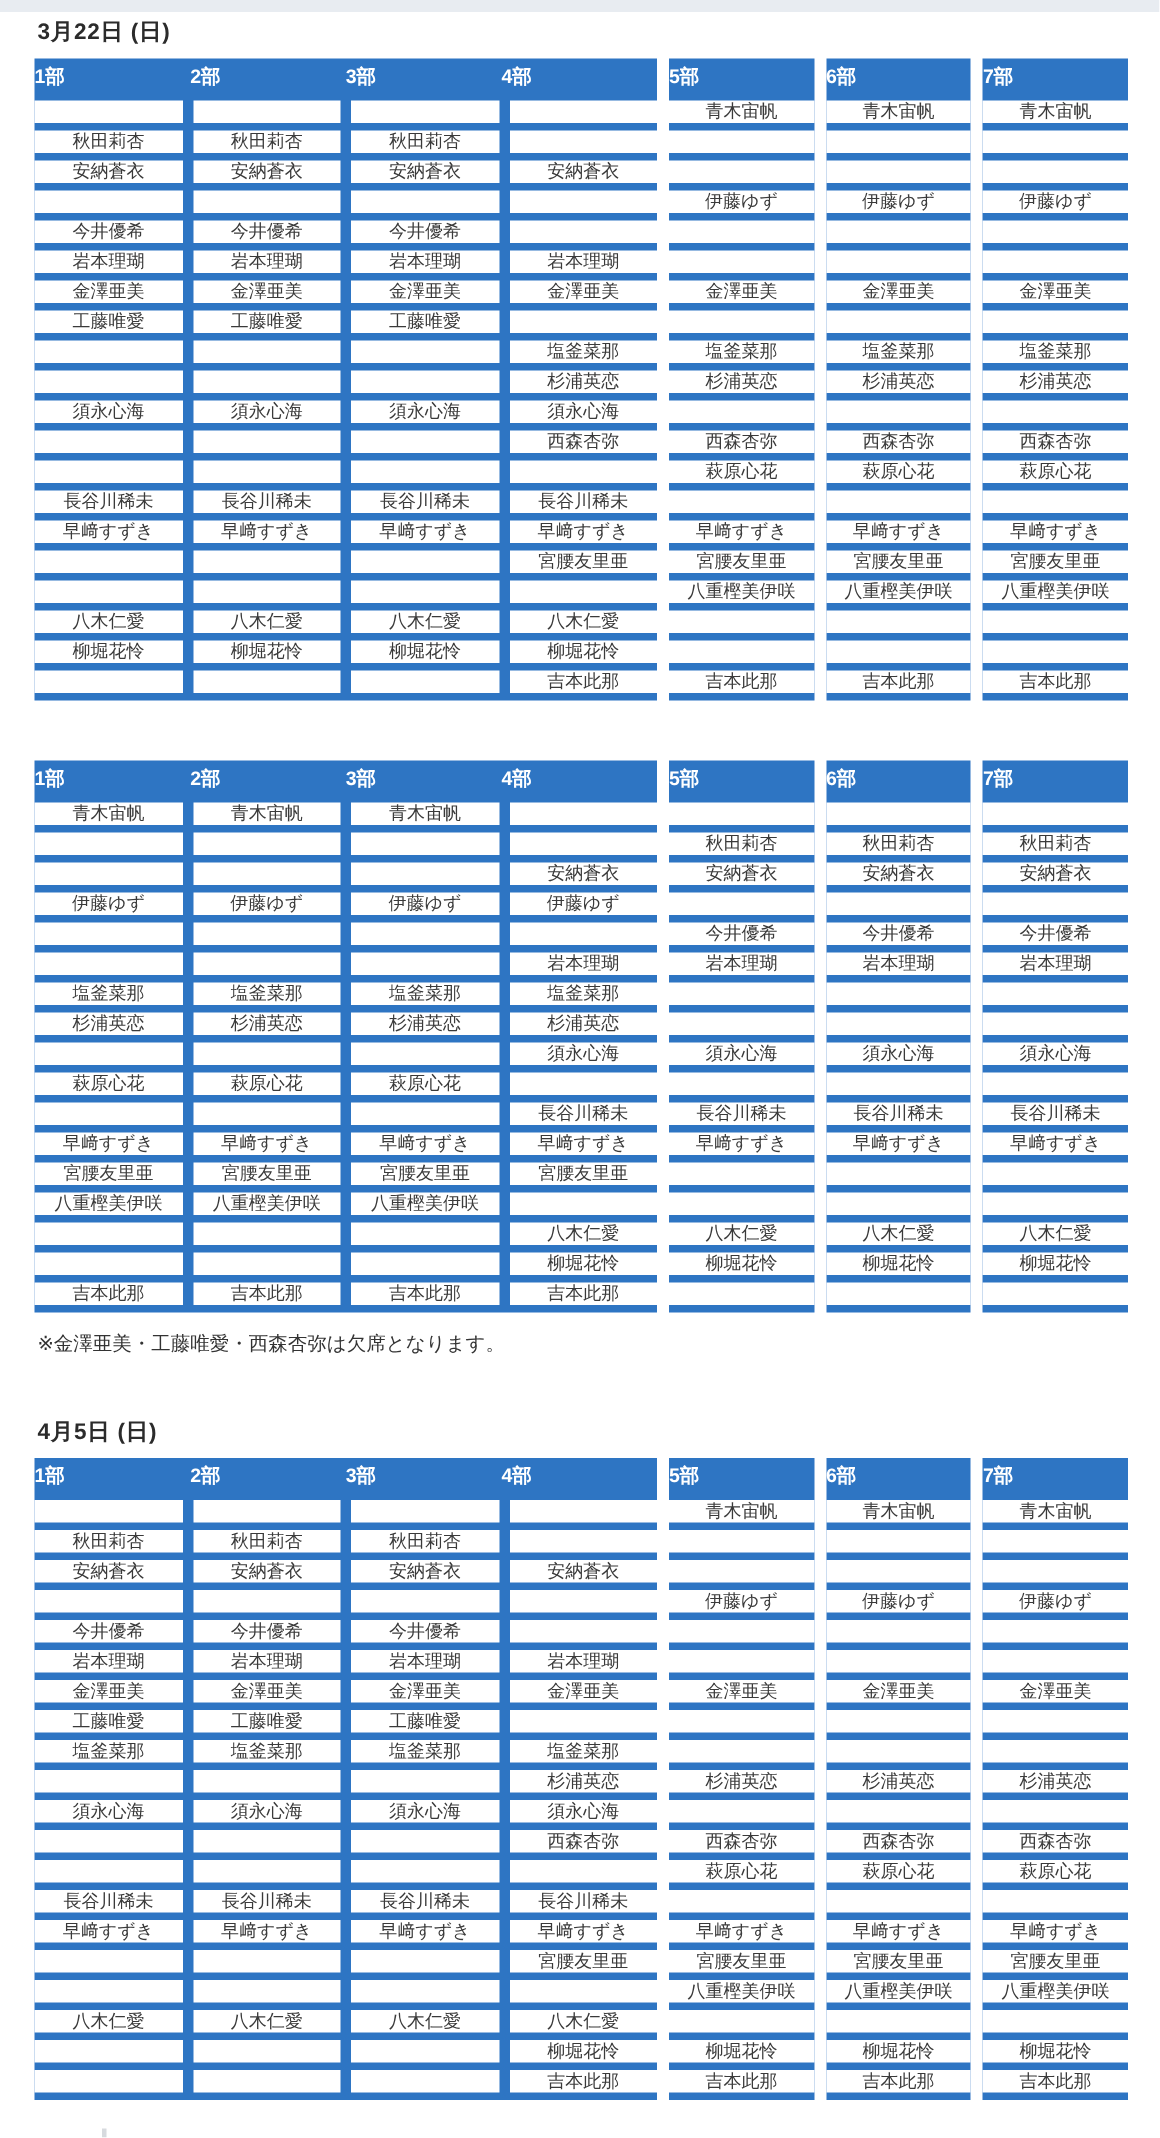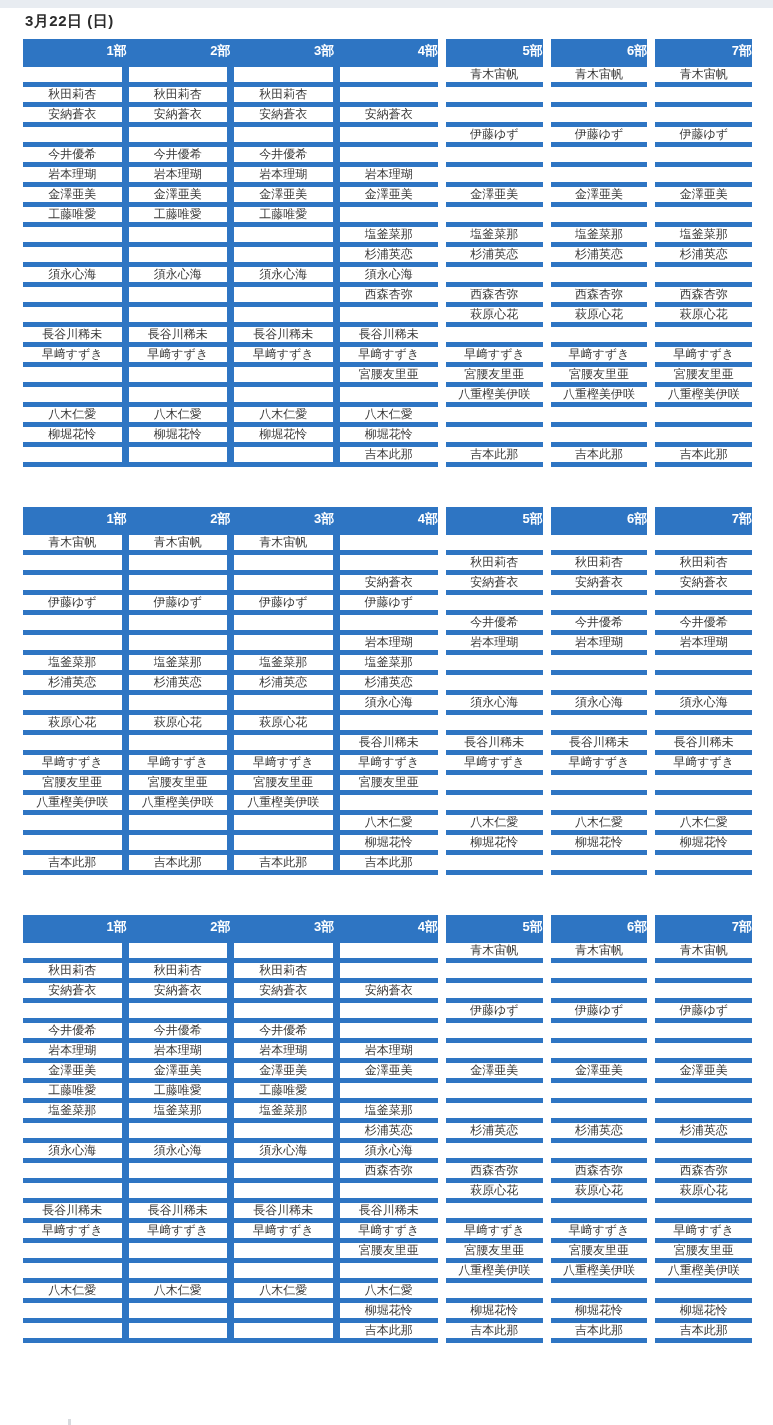--- a/index.html
+++ b/index.html
@@ -37,21 +37,21 @@
   .block { background: var(--accent, #2e75c3); }
   .block-main { width: 415px; flex: none; }
   .block-single { flex: 1; }
   .hdr-row {
     display: flex;
     height: 23px;
     align-items: center;
   }
   .hdr-cell {
     flex: 1;
-    text-align: right;
+    text-align: left;
     color: #ffffff;
     font-size: 13px;
     font-weight: 700;
   }
   .body {
     display: grid;
     gap: 5px 7px;
     padding: 5px 0;
   }
   .cols4 { grid-template-columns: repeat(4, 1fr); }
@@ -411,23 +411,25 @@
             <div class="cell">長谷川稀未</div>
             <div class="cell">早﨑すずき</div>
             <div class="cell"></div>
             <div class="cell"></div>
             <div class="cell">八木仁愛</div>
             <div class="cell">柳堀花怜</div>
             <div class="cell"></div>
           </div>
         </div>
       </div>
+    <p class="note">※金澤亜美・工藤唯愛・西森杏弥は欠席となります。</p>
   </section>
 
   <section class="section">
+    <h2 class="section-title">4月5日 (日)</h2>
     <div class="sched-table">
       <div class="block block-main">
         <div class="hdr-row">
             <div class="hdr-cell">1部</div>
             <div class="hdr-cell">2部</div>
             <div class="hdr-cell">3部</div>
             <div class="hdr-cell">4部</div>
           </div>
         <div class="body cols4">
             <div class="cell"></div>

